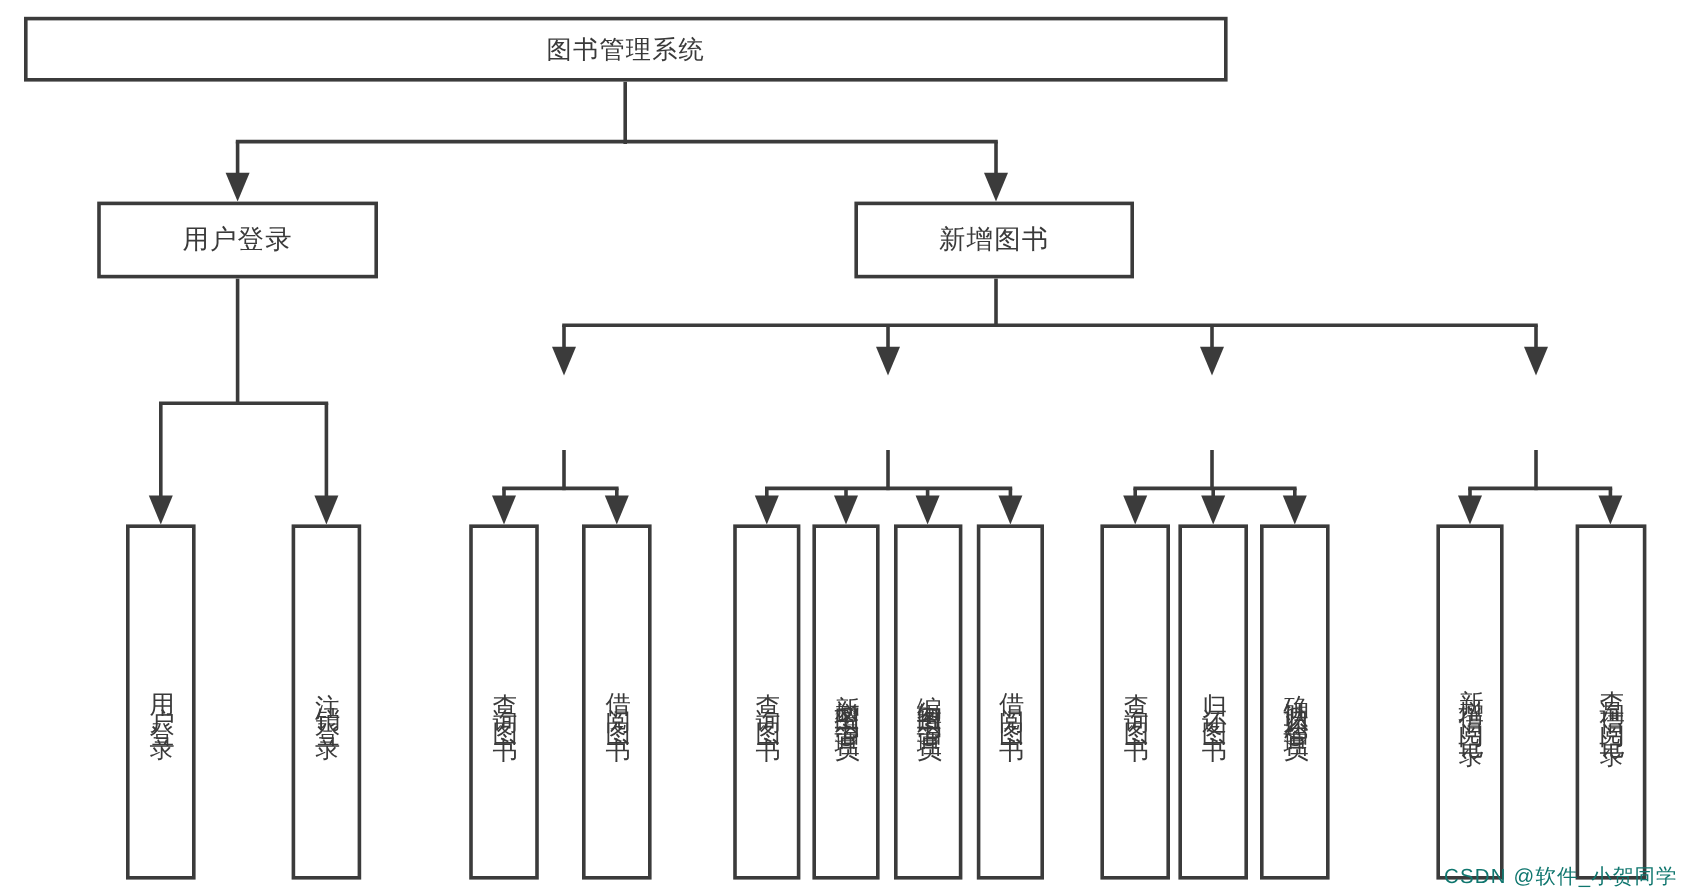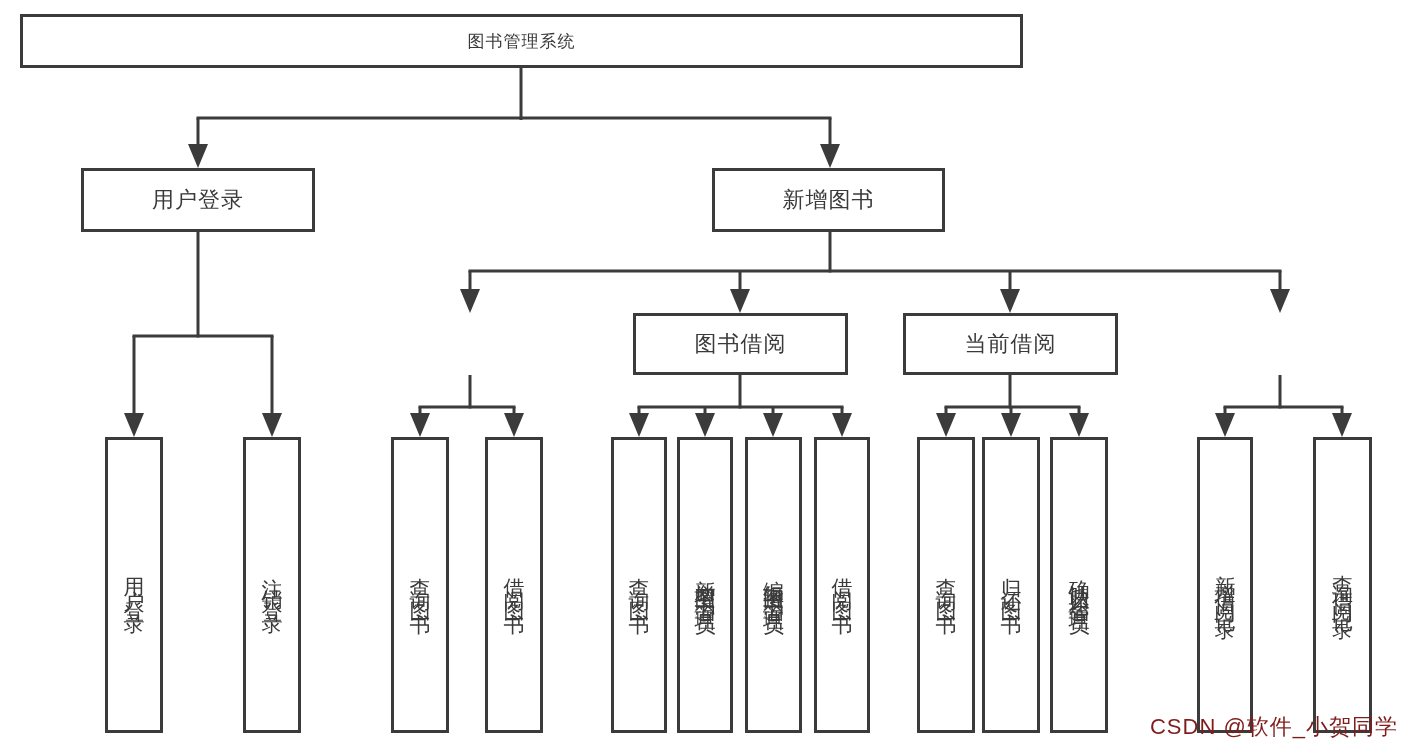--- a/index.html
+++ b/index.html
@@ -19,36 +19,36 @@
     border: 3px solid #3b3b3b;
     display: flex;
     align-items: center;
     justify-content: center;
     color: #3a3a3a;
     font-size: 22px;
     letter-spacing: 1px;
     text-align: center;
     white-space: nowrap;
   }
-  .root-node { font-size: 17px; text-align: right; }
+  .root-node { font-size: 21px; text-align: right; }
   .vbox {
     writing-mode: vertical-rl;
     text-orientation: mixed;
     white-space: normal;
     font-size: 21px;
   }
   .sp4 { letter-spacing: 12px; }
   .sp6 { letter-spacing: 9px; }
   .sp9 { letter-spacing: 5px; }
   .watermark {
     position: absolute;
     right: 7px;
     bottom: 5px;
-    color: #7f1d1d;
-    font-size: 22px;
+    color: #0f766e;
+    font-size: 17px;
     letter-spacing: 1px;
   }
 </style>
 </head>
 <body>
 
 <div class="canvas">
 
   <svg class="wires" viewBox="0 0 1405 747" xmlns="http://www.w3.org/2000/svg">
     <g stroke="#3b3b3b" stroke-width="3" fill="none">
@@ -114,22 +114,20 @@
       <polygon points="1215,413 1235,413 1225,437"></polygon>
       <polygon points="1332,413 1352,413 1342,437"></polygon>
     </g>
   </svg>
 
   <div class="node root-node" style="left:20px; top:14px; width:1003px; height:54px;">图书管理系统</div>
 
   <div class="node" style="left:81px; top:168px; width:234px; height:64px;">用户登录</div>
   <div class="node" style="left:712px; top:168px; width:233px; height:64px;">新增图书</div>
 
-  <div class="node" style="left:633px; top:313px; width:215px; height:62px;">图书借阅</div>
-  <div class="node" style="left:903px; top:313px; width:215px; height:62px;">当前借阅</div>
 
   <div class="node vbox sp4" style="left:105px; top:437px; width:58px; height:296px;">用户登录</div>
   <div class="node vbox sp4" style="left:243px; top:437px; width:58px; height:296px;">注销登录</div>
 
   <div class="node vbox sp4" style="left:391px; top:437px; width:58px; height:296px;">查询图书</div>
   <div class="node vbox sp4" style="left:485px; top:437px; width:58px; height:296px;">借阅图书</div>
 
   <div class="node vbox sp4" style="left:611px; top:437px; width:56px; height:296px;">查询图书</div>
   <div class="node vbox sp9" style="left:677px; top:437px; width:56px; height:296px;">新增图书（管理员）</div>
   <div class="node vbox sp9" style="left:745px; top:437px; width:57px; height:296px;">编辑图书（管理员）</div>

